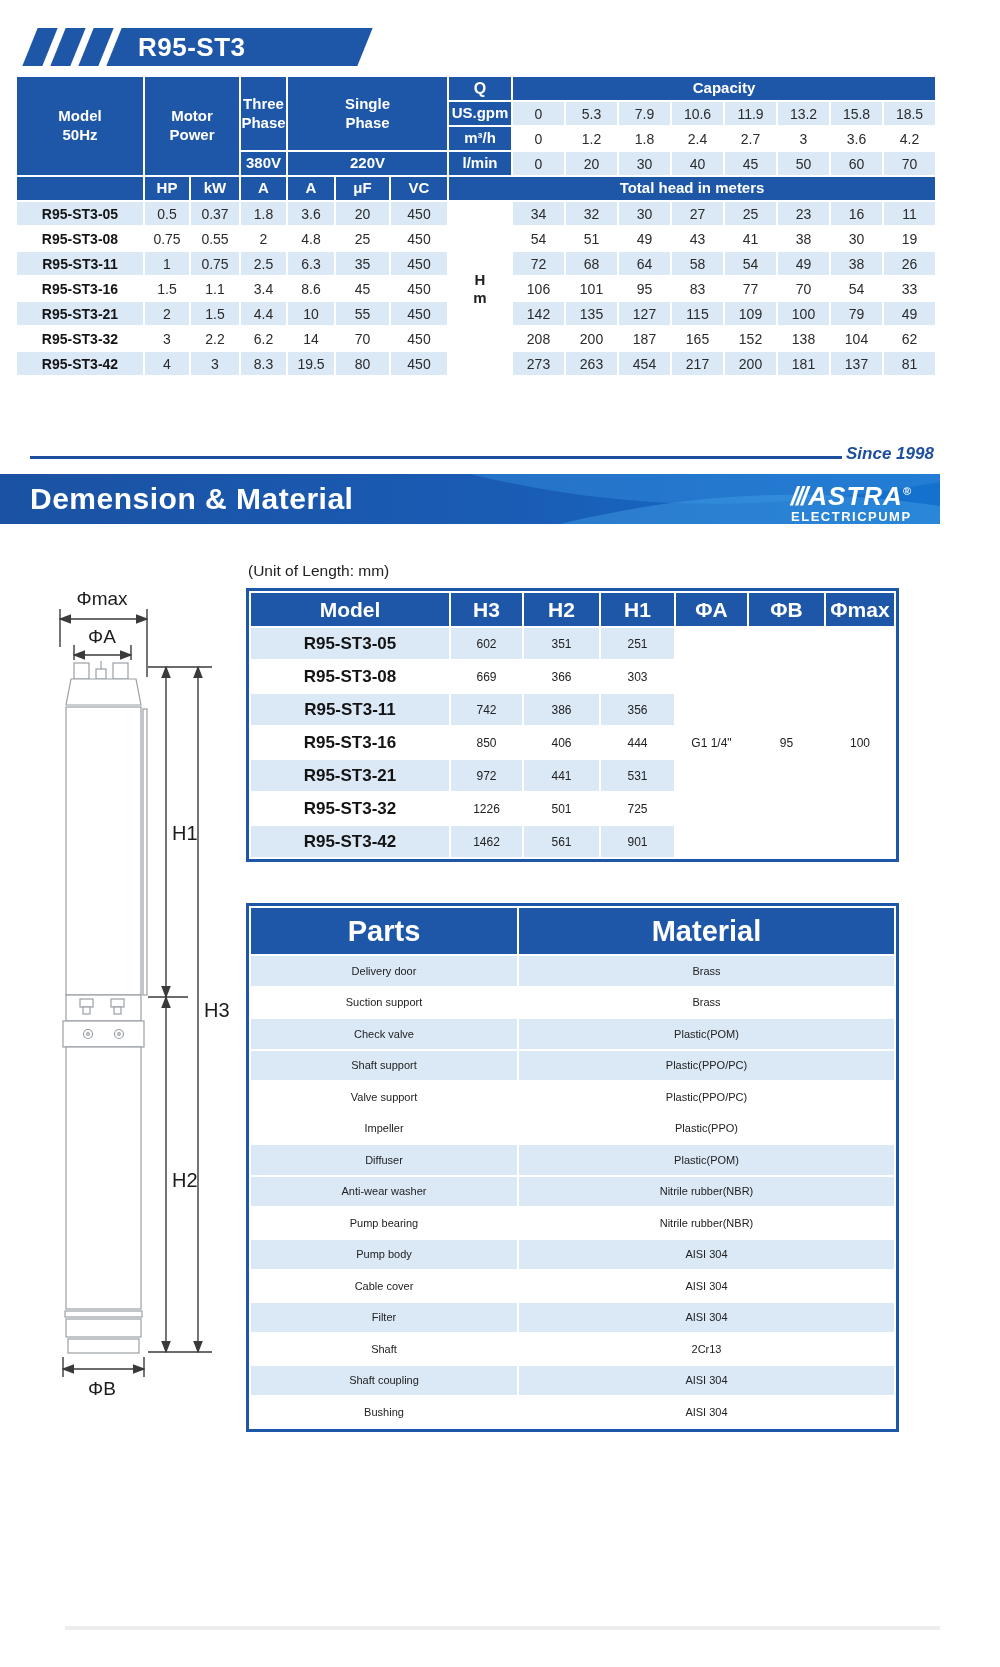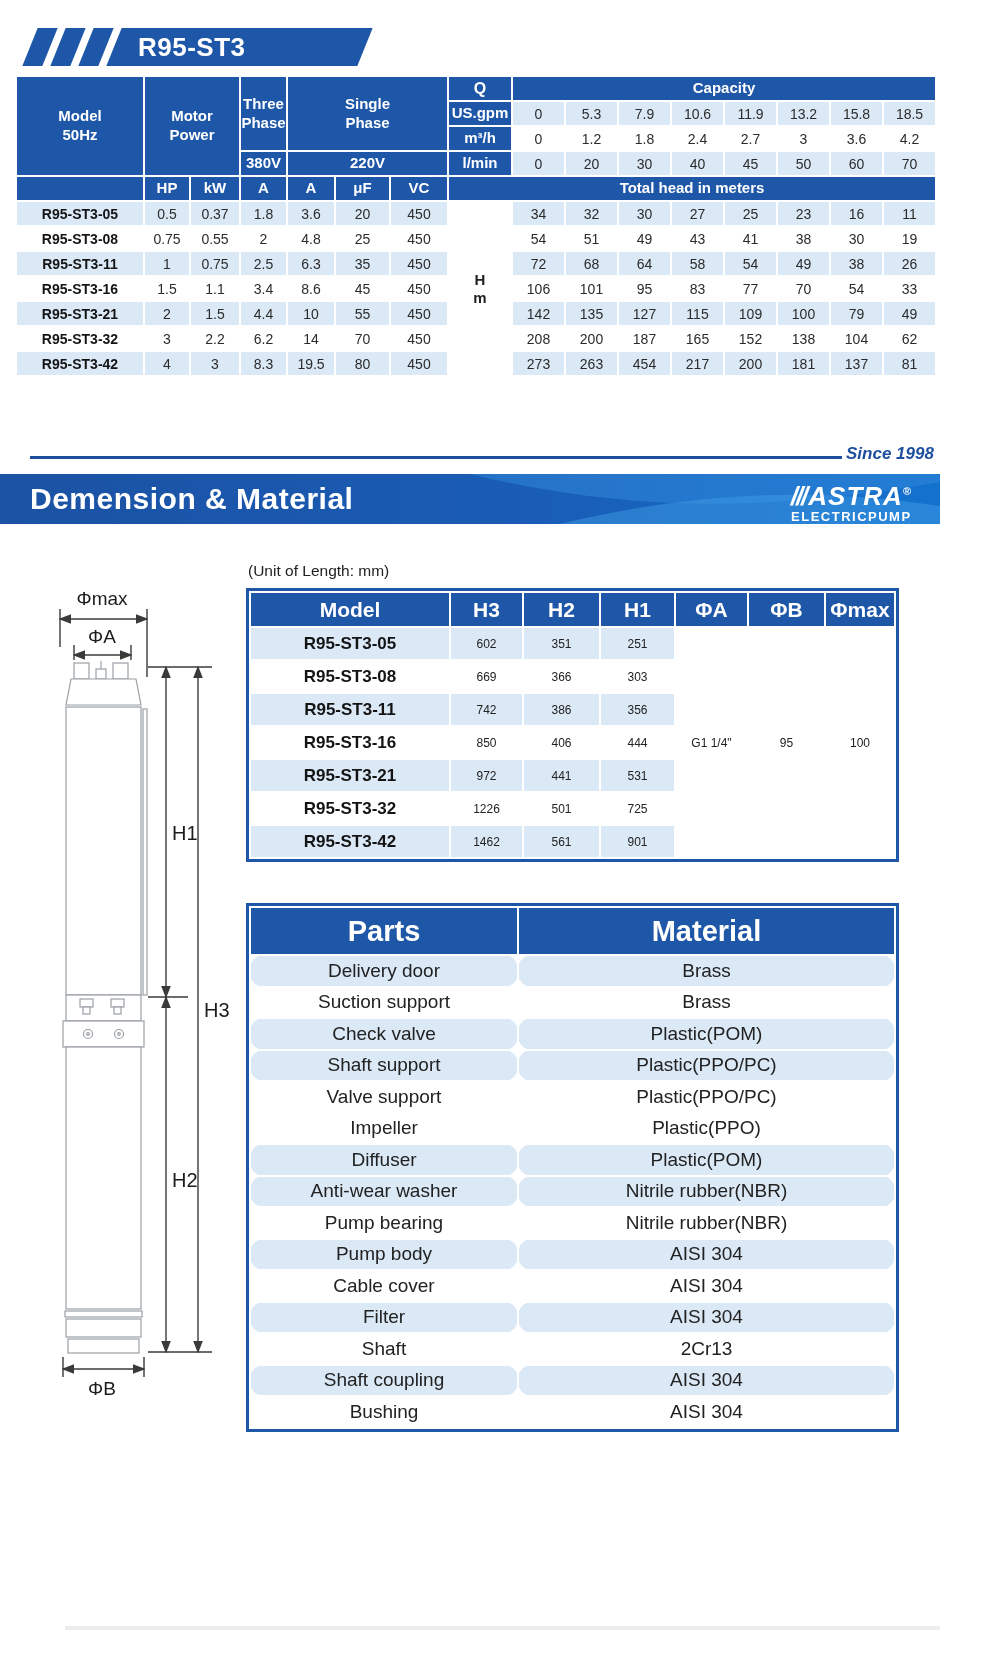--- a/index.html
+++ b/index.html
@@ -62,21 +62,21 @@
   .dim td.dmodel{font-weight:bold;font-size:17px;color:#141414;}
   .dim td.dval{font-size:12px;color:#222;}
   .dim td.light{background:var(--light);}
   .dim td.merged{background:#fff;}
 
   
   .parts-wrap{position:absolute;left:246px;top:903px;border:3px solid var(--blue);background:#fff;}
   .parts{width:645px;}
   .parts td{height:31.5px;}
   .parts td.h{background:var(--blue);color:#fff;font-weight:bold;font-size:29px;height:48px;}
-  .parts td.pname,.parts td.pmat{font-size:19px;color:#222;border-radius:14px;}
+  .parts td.pname,.parts td.pmat{font-size:11px;color:#222;}
   .parts td.light{background:var(--light);}
 
   .footer-line{position:absolute;left:65px;top:1626px;width:875px;height:4px;background:#ededed;}
 </style>
 </head>
 <body>
 
 <div id="page">
 
   <div class="top-banner">

